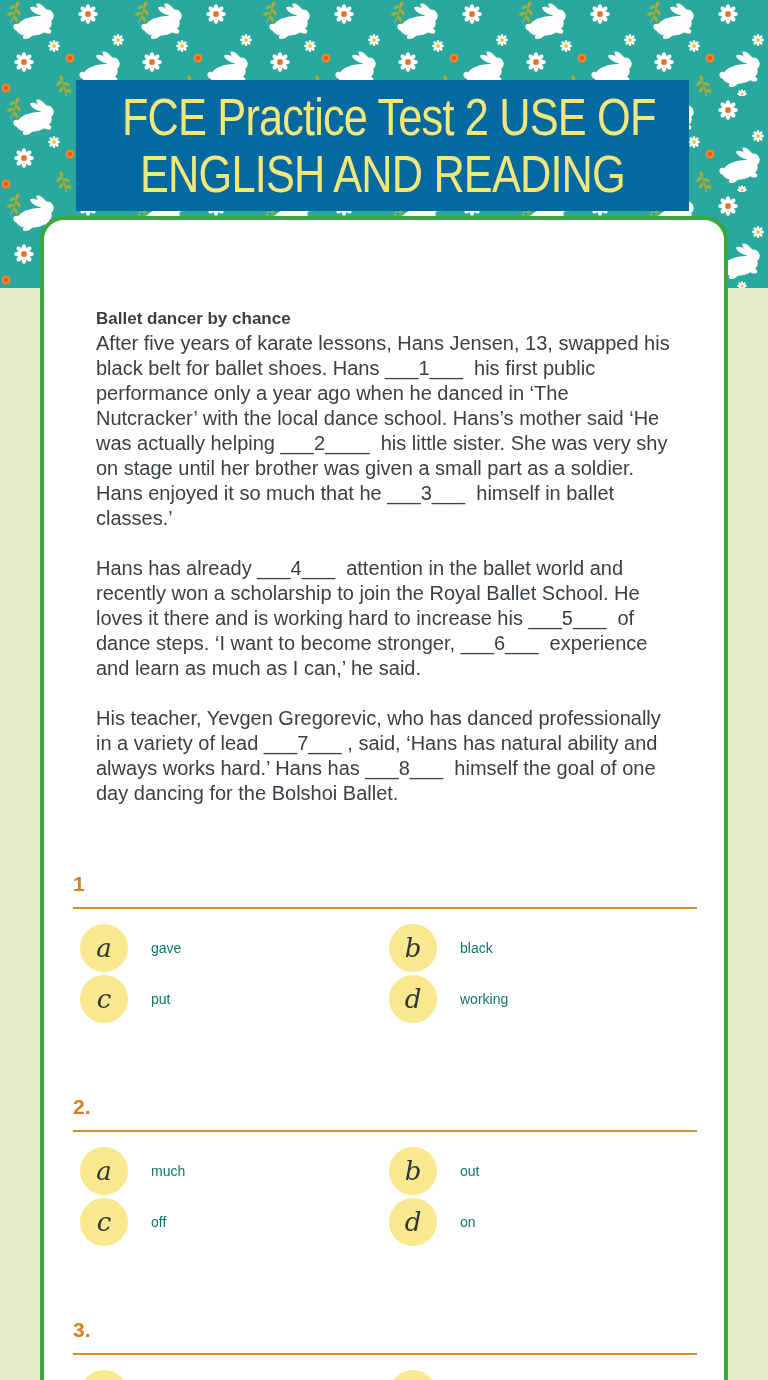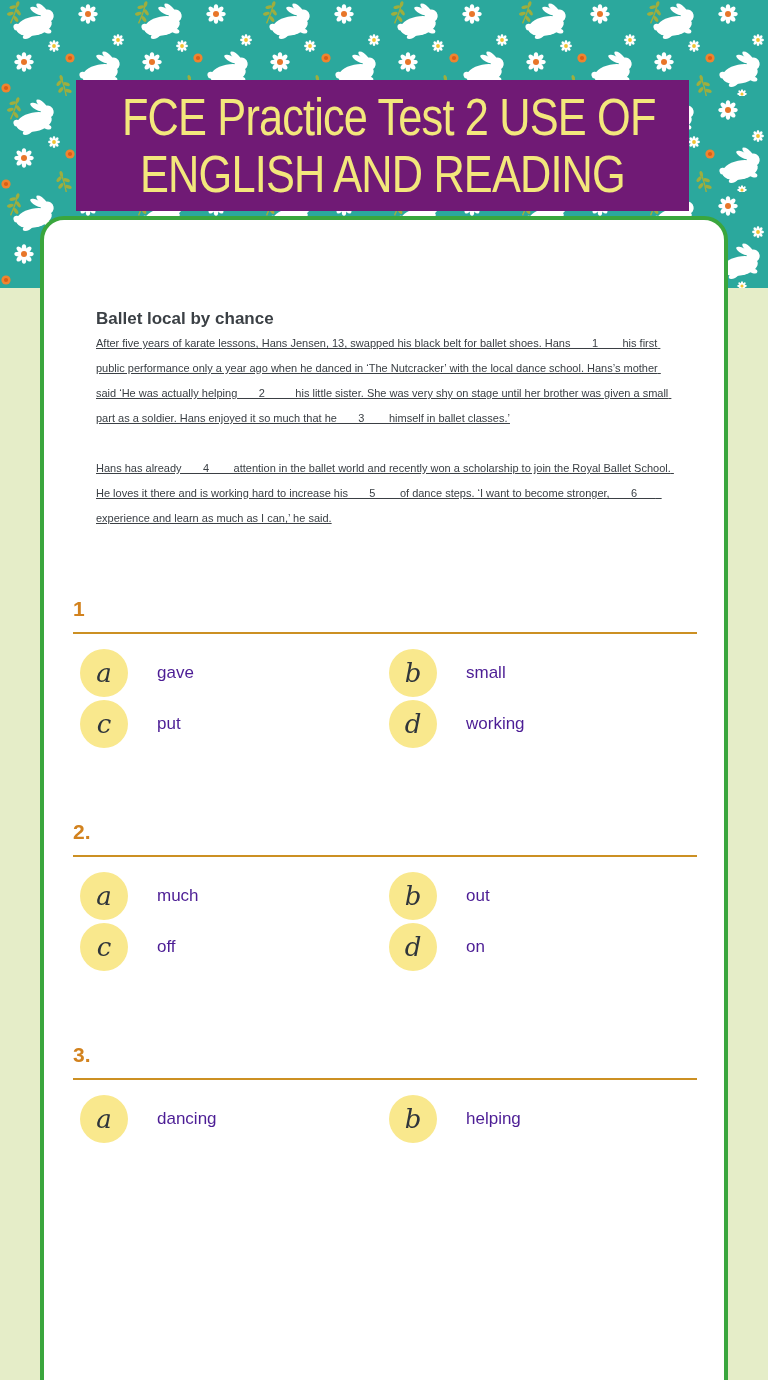--- a/index.html
+++ b/index.html
@@ -16,21 +16,21 @@
   
   .pattern-band {
     position:absolute; top:0; left:0;
     width:768px; height:288px;
   }
 
   
   .banner {
     position:absolute; top:80px; left:76px;
     width:613px; height:131px;
-    background:#701a75;
+    background:#0369a1;
     display:flex; align-items:center; justify-content:center;
   }
   .banner h1 {
     width:613px;
     text-align:center;
     font-size:51px; line-height:57px;
     font-weight:300;
     letter-spacing:-1px;
     color:#f3e77c;
     transform:scaleX(0.85);
@@ -46,25 +46,24 @@
     border:4px solid #3aa63d;
     border-radius:24px;
   }
 
   .passage { margin:86px 52px 0 52px; }
   .passage-heading {
     font-size:17px; line-height:25px;
     font-weight:700; color:#3b4045;
   }
   .passage-para {
-    font-size:11px; line-height:25px;
+    font-size:20px; line-height:25px;
     color:#3b4045;
     white-space:pre-wrap;
     margin-bottom:25px;
-    text-decoration:underline;
   }
 
   .questions { margin:64px 0 0 29px; width:624px; }
   .question { margin-bottom:70px; }
   .q-number {
     font-size:21px; line-height:28px;
     font-weight:700; color:#d2821e;
   }
   .q-divider {
     border:none;
@@ -85,22 +84,22 @@
     border-radius:50%;
     background:#f9e88d;
     display:flex; align-items:center; justify-content:center;
   }
   .badge span {
     font-family:"DejaVu Serif","Liberation Serif",serif;
     font-style:italic;
     font-size:26px; color:#2f353b;
   }
   .option-label {
-    margin-left:29px;
-    font-size:17px; color:#4c1d95;
+    margin-left:23px;
+    font-size:14px; color:#0f766e;
   }
 </style>
 </head>
 <body>
 
 <div class="page">
 
   <div class="pattern-band">
     <svg width="768" height="288" xmlns="http://www.w3.org/2000/svg">
       <defs>
@@ -184,42 +183,43 @@
   <header class="banner">
     <h1>
       <span>FCE Practice Test 2 USE OF</span>
       <span>ENGLISH AND READING</span>
     </h1>
   </header>
 
   <main class="card">
 
     <section class="passage">
-      <p class="passage-heading">Ballet local by chance</p>
+      <p class="passage-heading">Ballet dancer by chance</p>
       <p class="passage-para">After five years of karate lessons, Hans Jensen, 13, swapped his black belt for ballet shoes. Hans ___1___  his first public performance only a year ago when he danced in ‘The Nutcracker’ with the local dance school. Hans’s mother said ‘He was actually helping ___2____  his little sister. She was very shy on stage until her brother was given a small part as a soldier. Hans enjoyed it so much that he ___3___  himself in ballet classes.’</p>
       <p class="passage-para">Hans has already ___4___  attention in the ballet world and recently won a scholarship to join the Royal Ballet School. He loves it there and is working hard to increase his ___5___  of dance steps. ‘I want to become stronger, ___6___  experience and learn as much as I can,’ he said.</p>
+      <p class="passage-para">His teacher, Yevgen Gregorevic, who has danced professionally in a variety of lead ___7___ , said, ‘Hans has natural ability and always works hard.’ Hans has ___8___  himself the goal of one day dancing for the Bolshoi Ballet.</p>
     </section>
 
     <section class="questions">
 
       <div class="question">
         <div class="q-number">1</div>
         <hr class="q-divider">
         <div class="options">
           <div class="option">
             <span class="badge">
                 <span>a</span>
               </span>
             <span class="option-label">gave</span>
           </div>
           <div class="option">
             <span class="badge">
                 <span>b</span>
               </span>
-            <span class="option-label">small</span>
+            <span class="option-label">black</span>
           </div>
           <div class="option">
             <span class="badge">
                 <span>c</span>
               </span>
             <span class="option-label">put</span>
           </div>
           <div class="option">
             <span class="badge">
                 <span>d</span>

